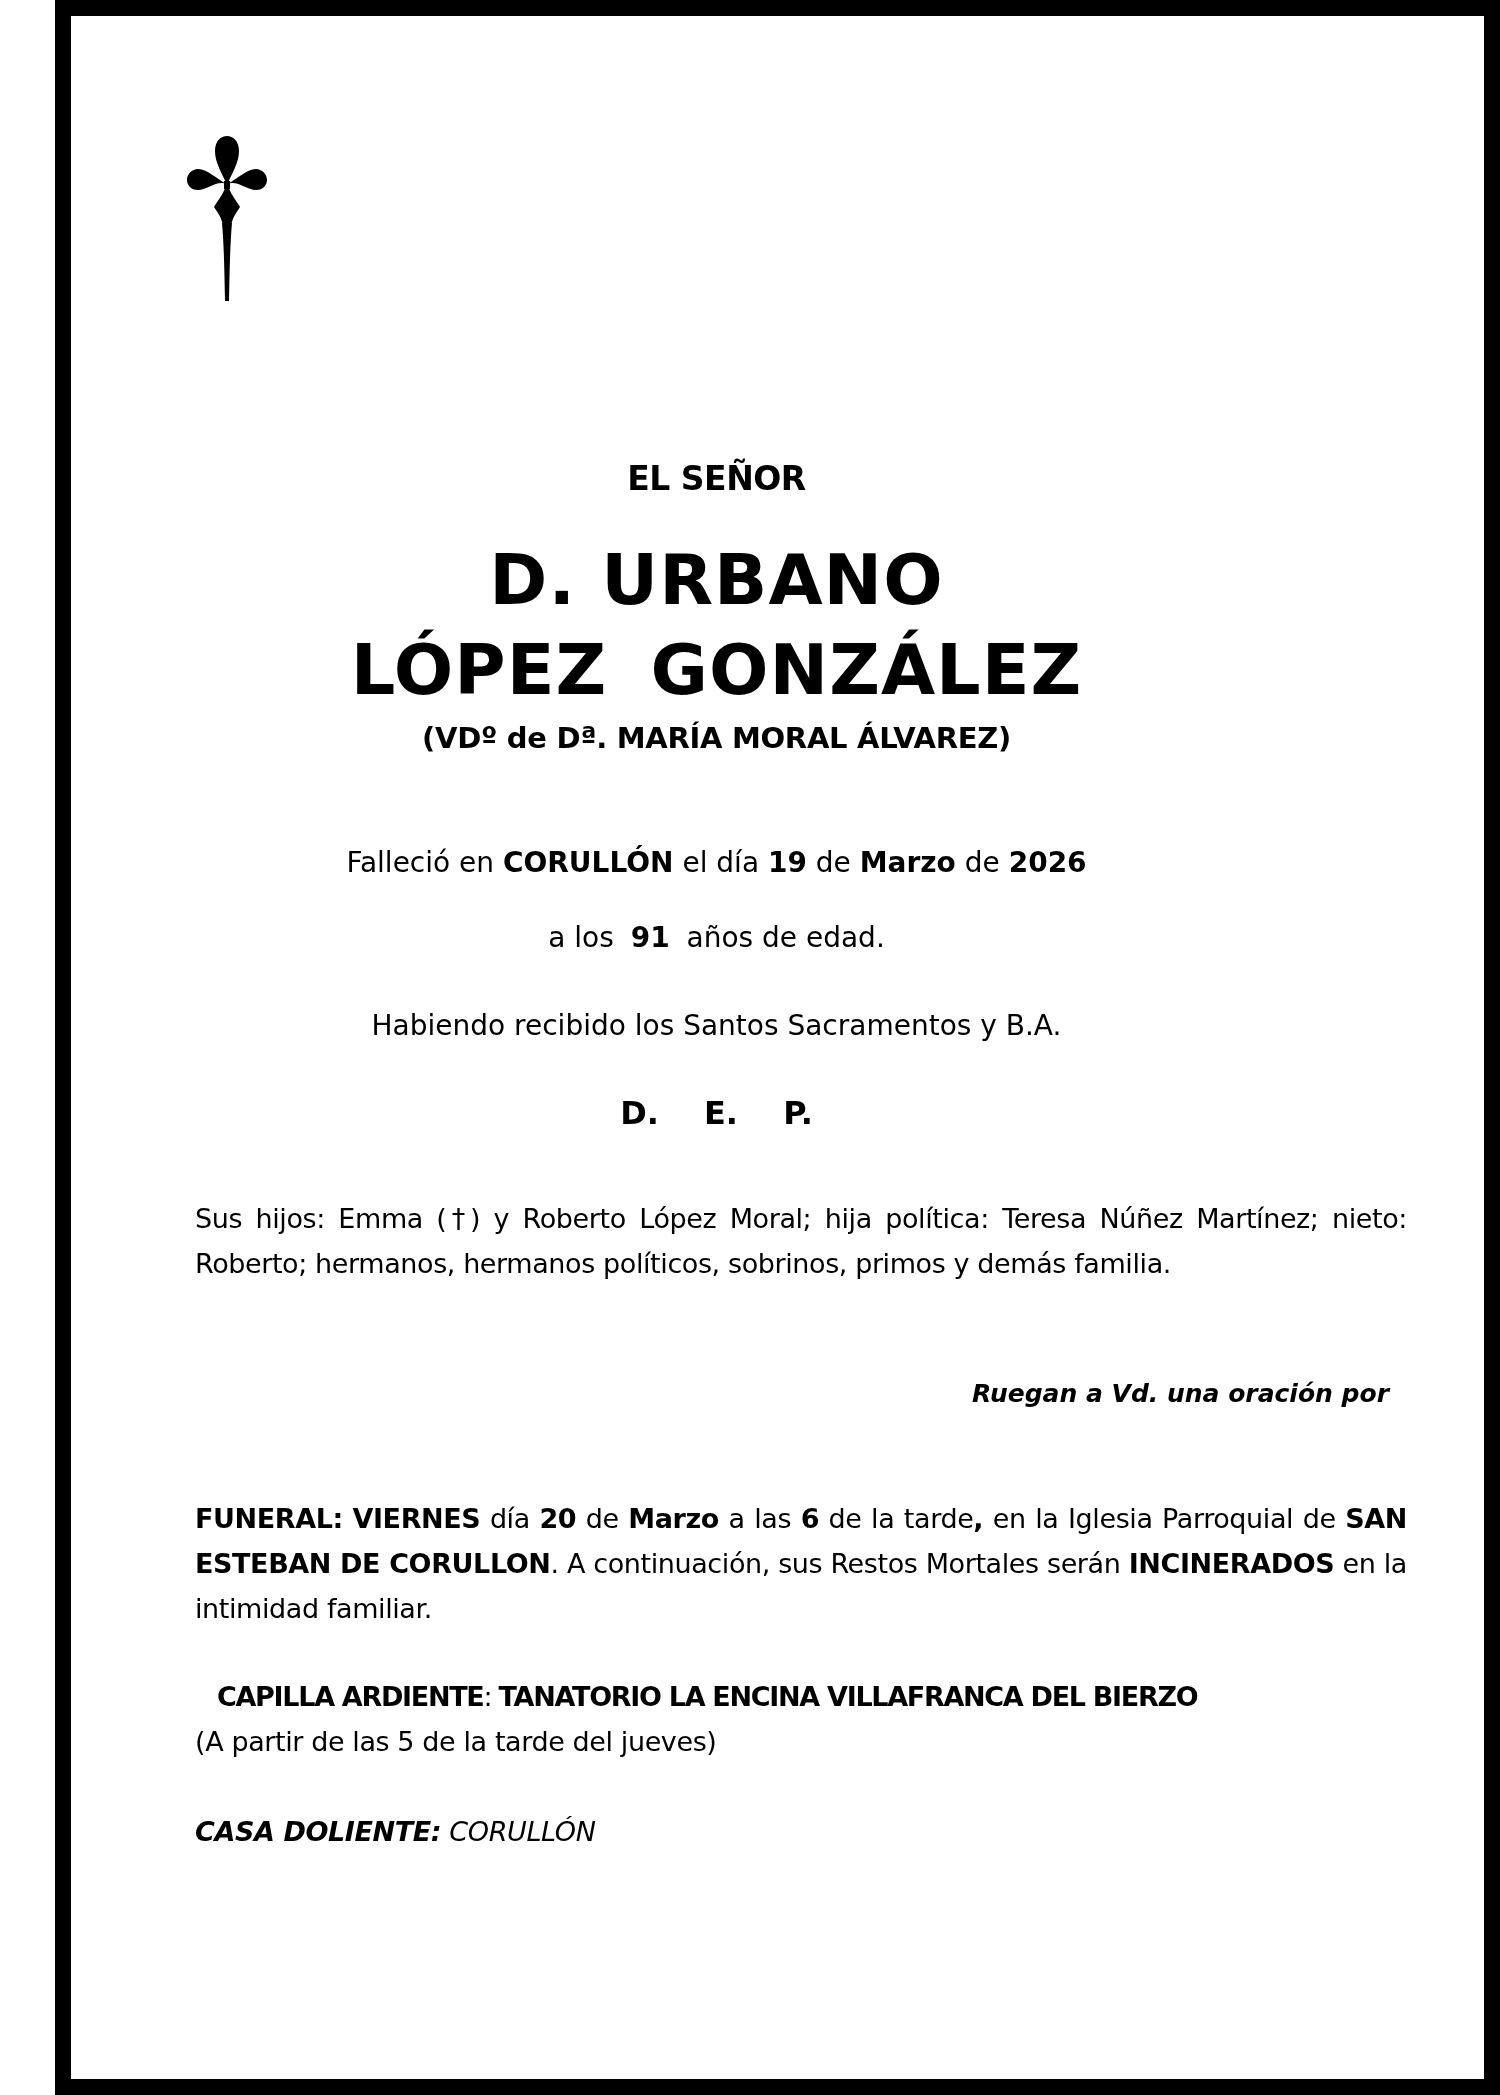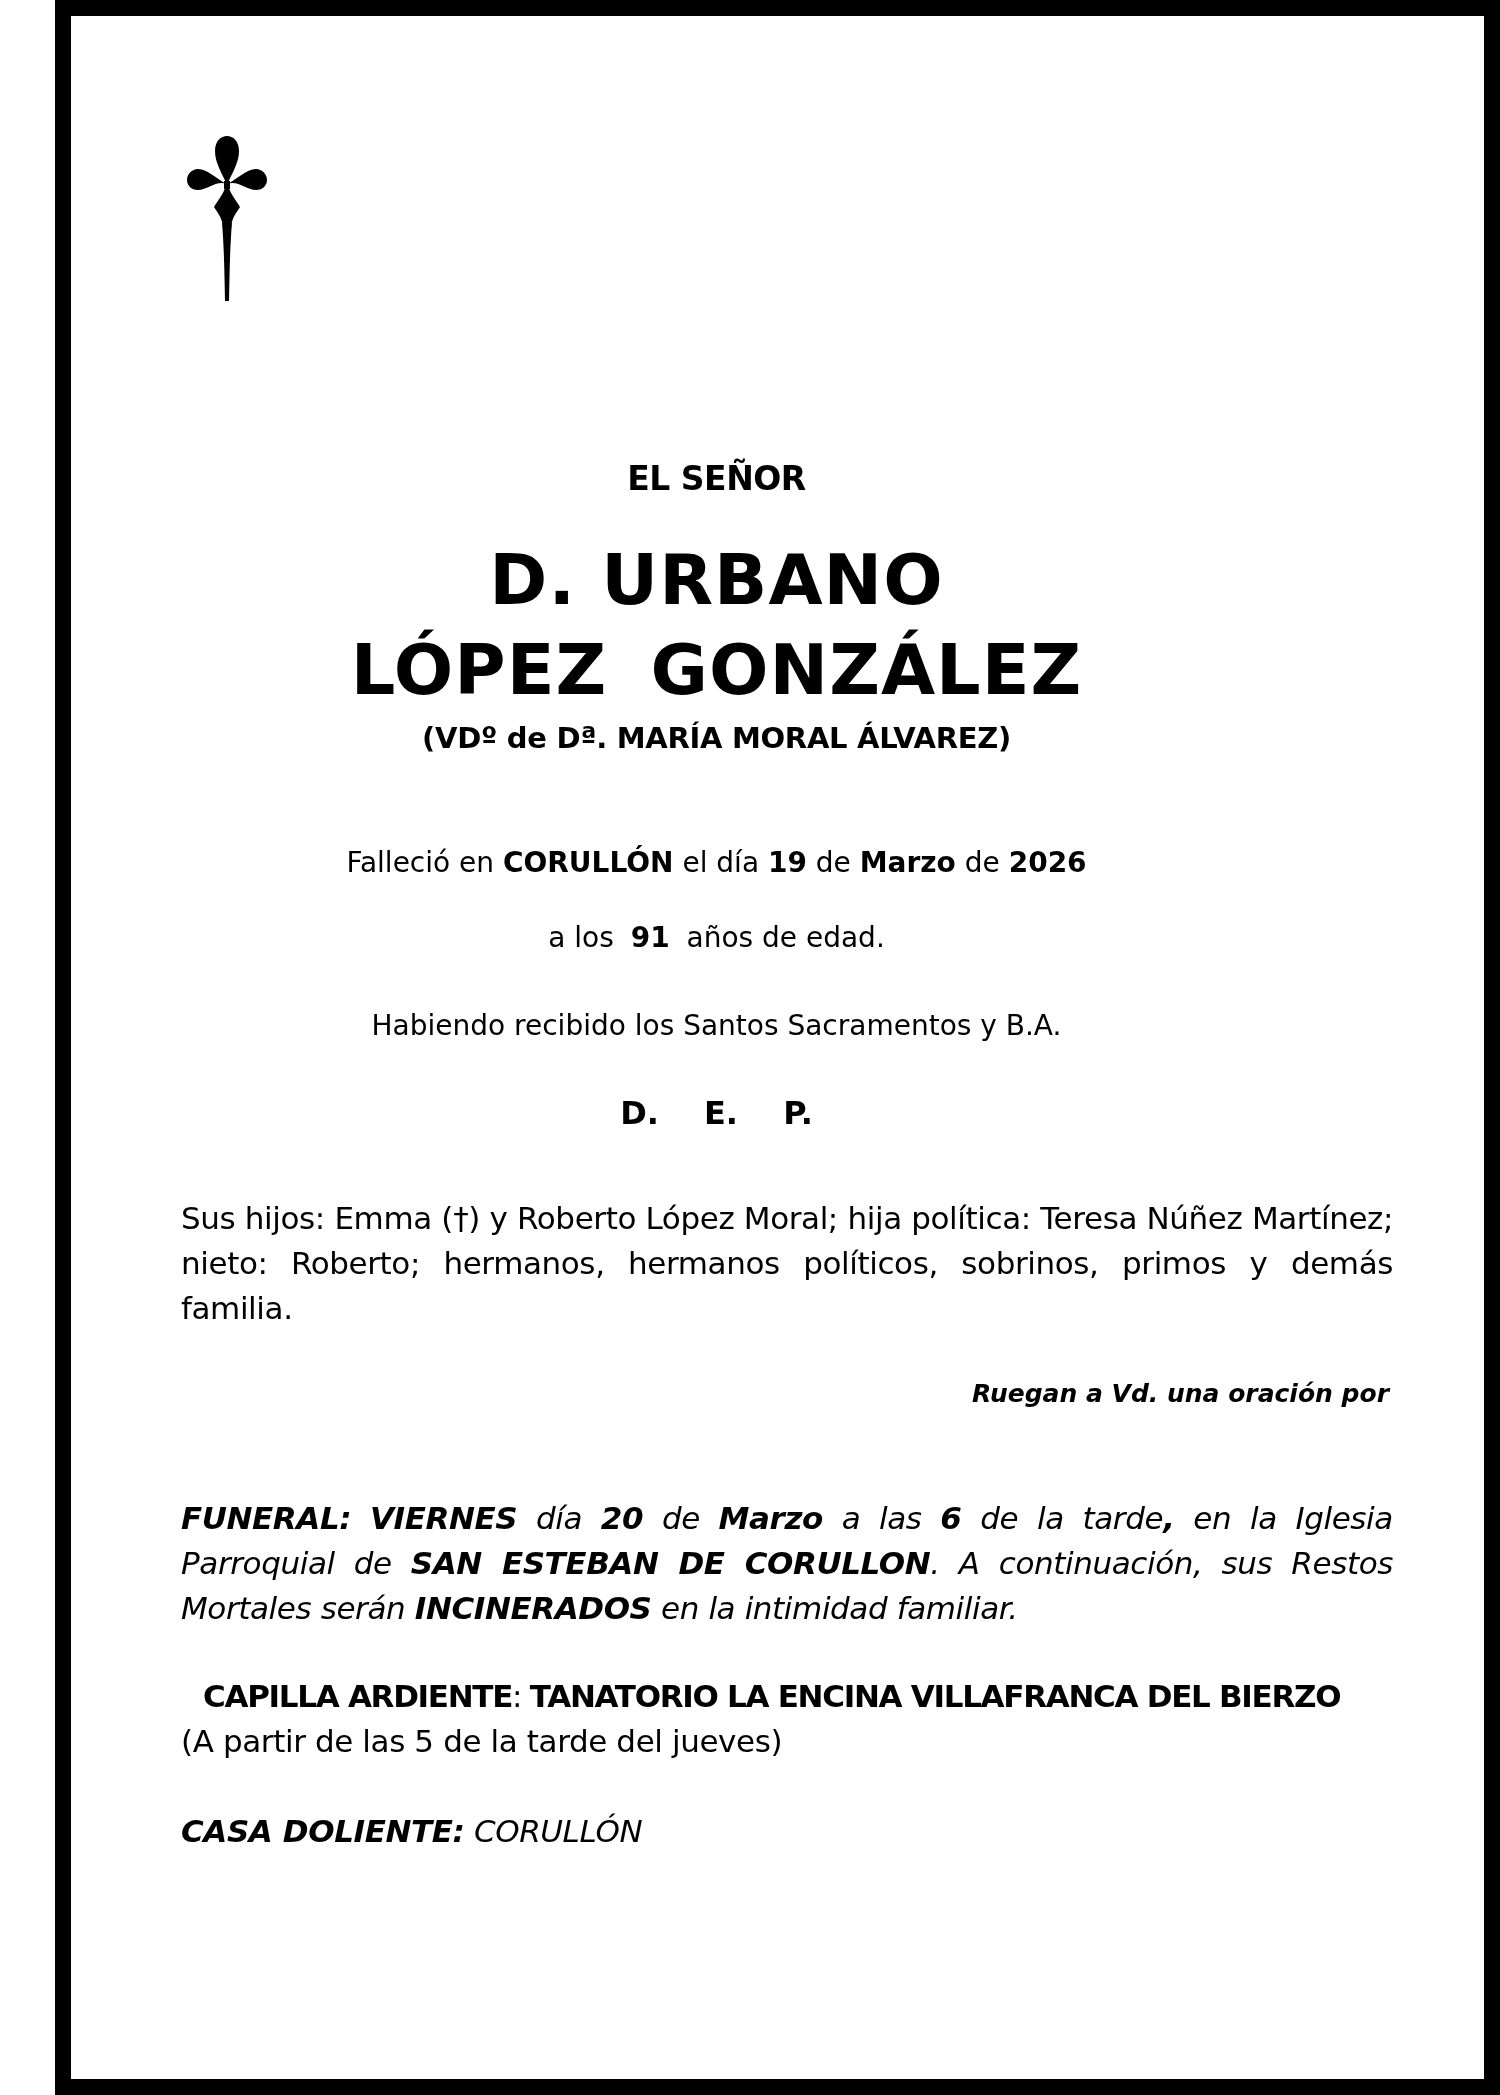--- a/index.html
+++ b/index.html
@@ -79,41 +79,41 @@
     }
     .dep {
       top: 1092px;
       font-size: 32px;
       font-weight: bold;
       line-height: 42px;
       word-spacing: 34px;
     }
     .block {
       position: absolute;
-      left: 181px;
+      left: 195px;
       width: 1212px;
-      font-size: 31px;
+      font-size: 27px;
       line-height: 45px;
       text-align: justify;
       letter-spacing: -0.4px;
     }
     .family { top: 1196px; }
     .prayer {
       position: absolute;
       left: 700px;
       width: 689px;
       top: 1377px;
       text-align: right;
       font-size: 25px;
       font-weight: bold;
       font-style: italic;
       line-height: 34px;
     }
     .prayer span { display: block; }
-    .funeral { top: 1496px; font-style: italic; }
+    .funeral { top: 1496px; }
     .capilla {
       top: 1674px;
       text-align: left;
     }
     .capilla .head-line { display: block; letter-spacing: -1.3px; margin-left: 22px; }
     .capilla .sub-line { display: block; }
     .casa {
       top: 1809px;
       text-align: left;
       font-style: italic;

